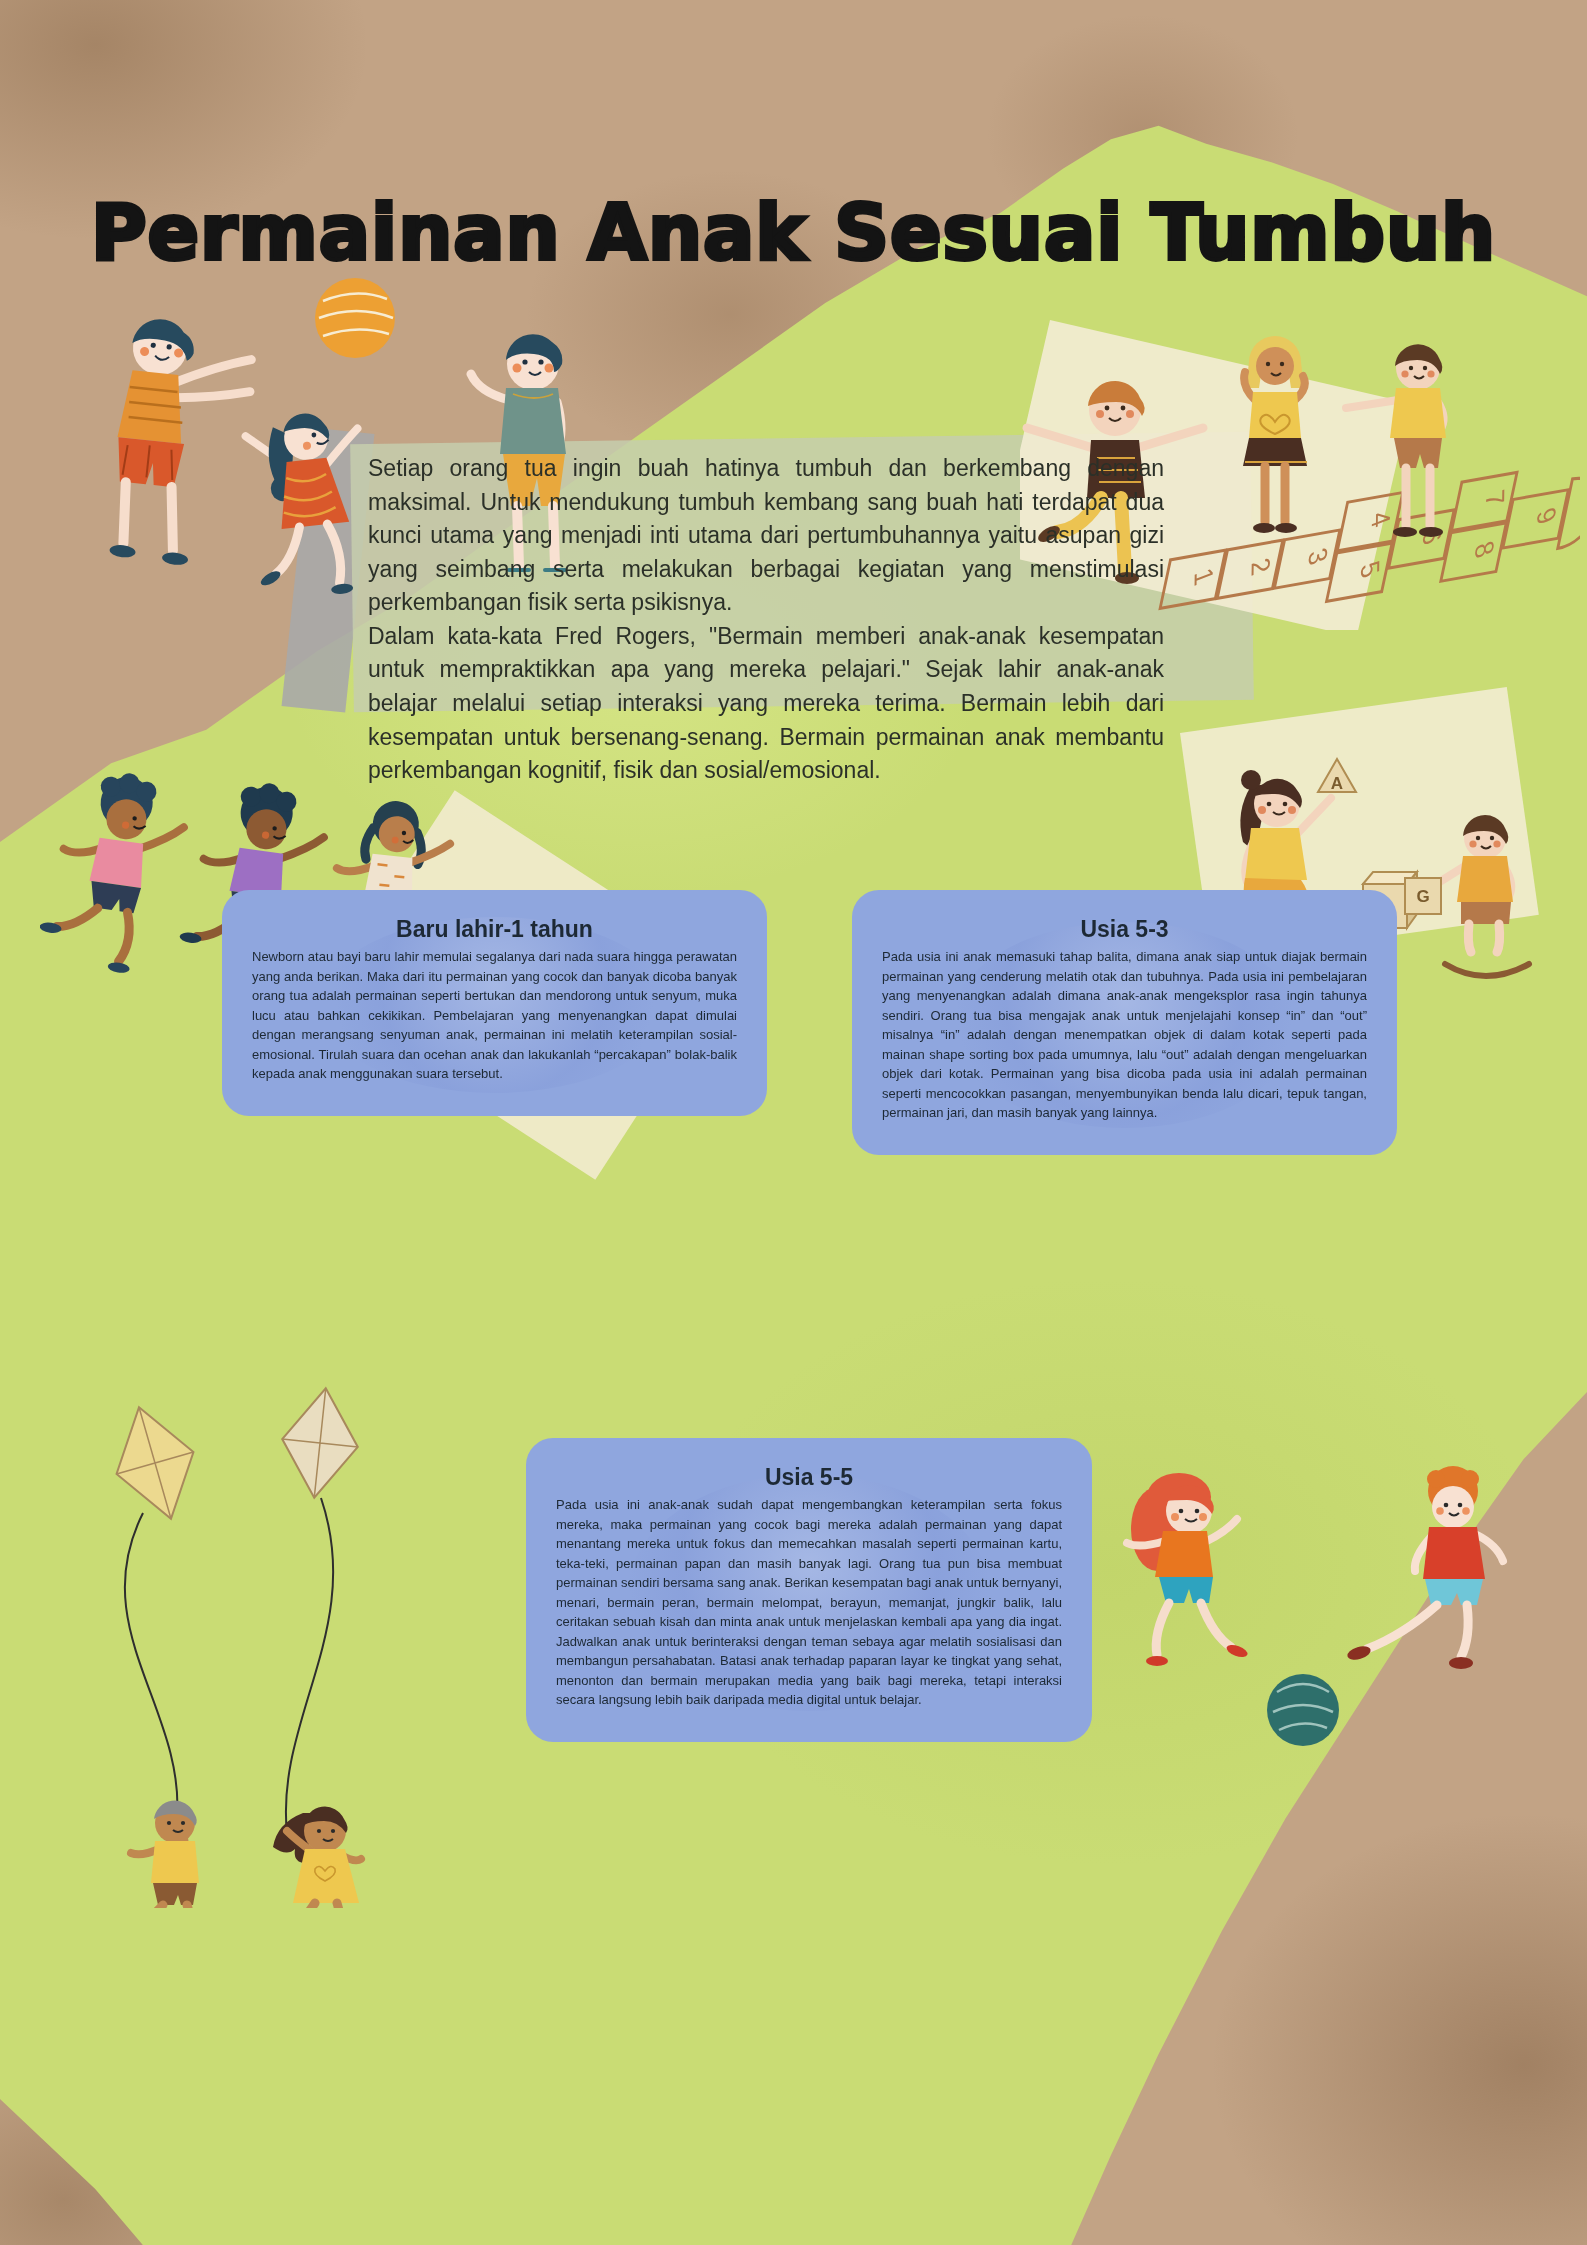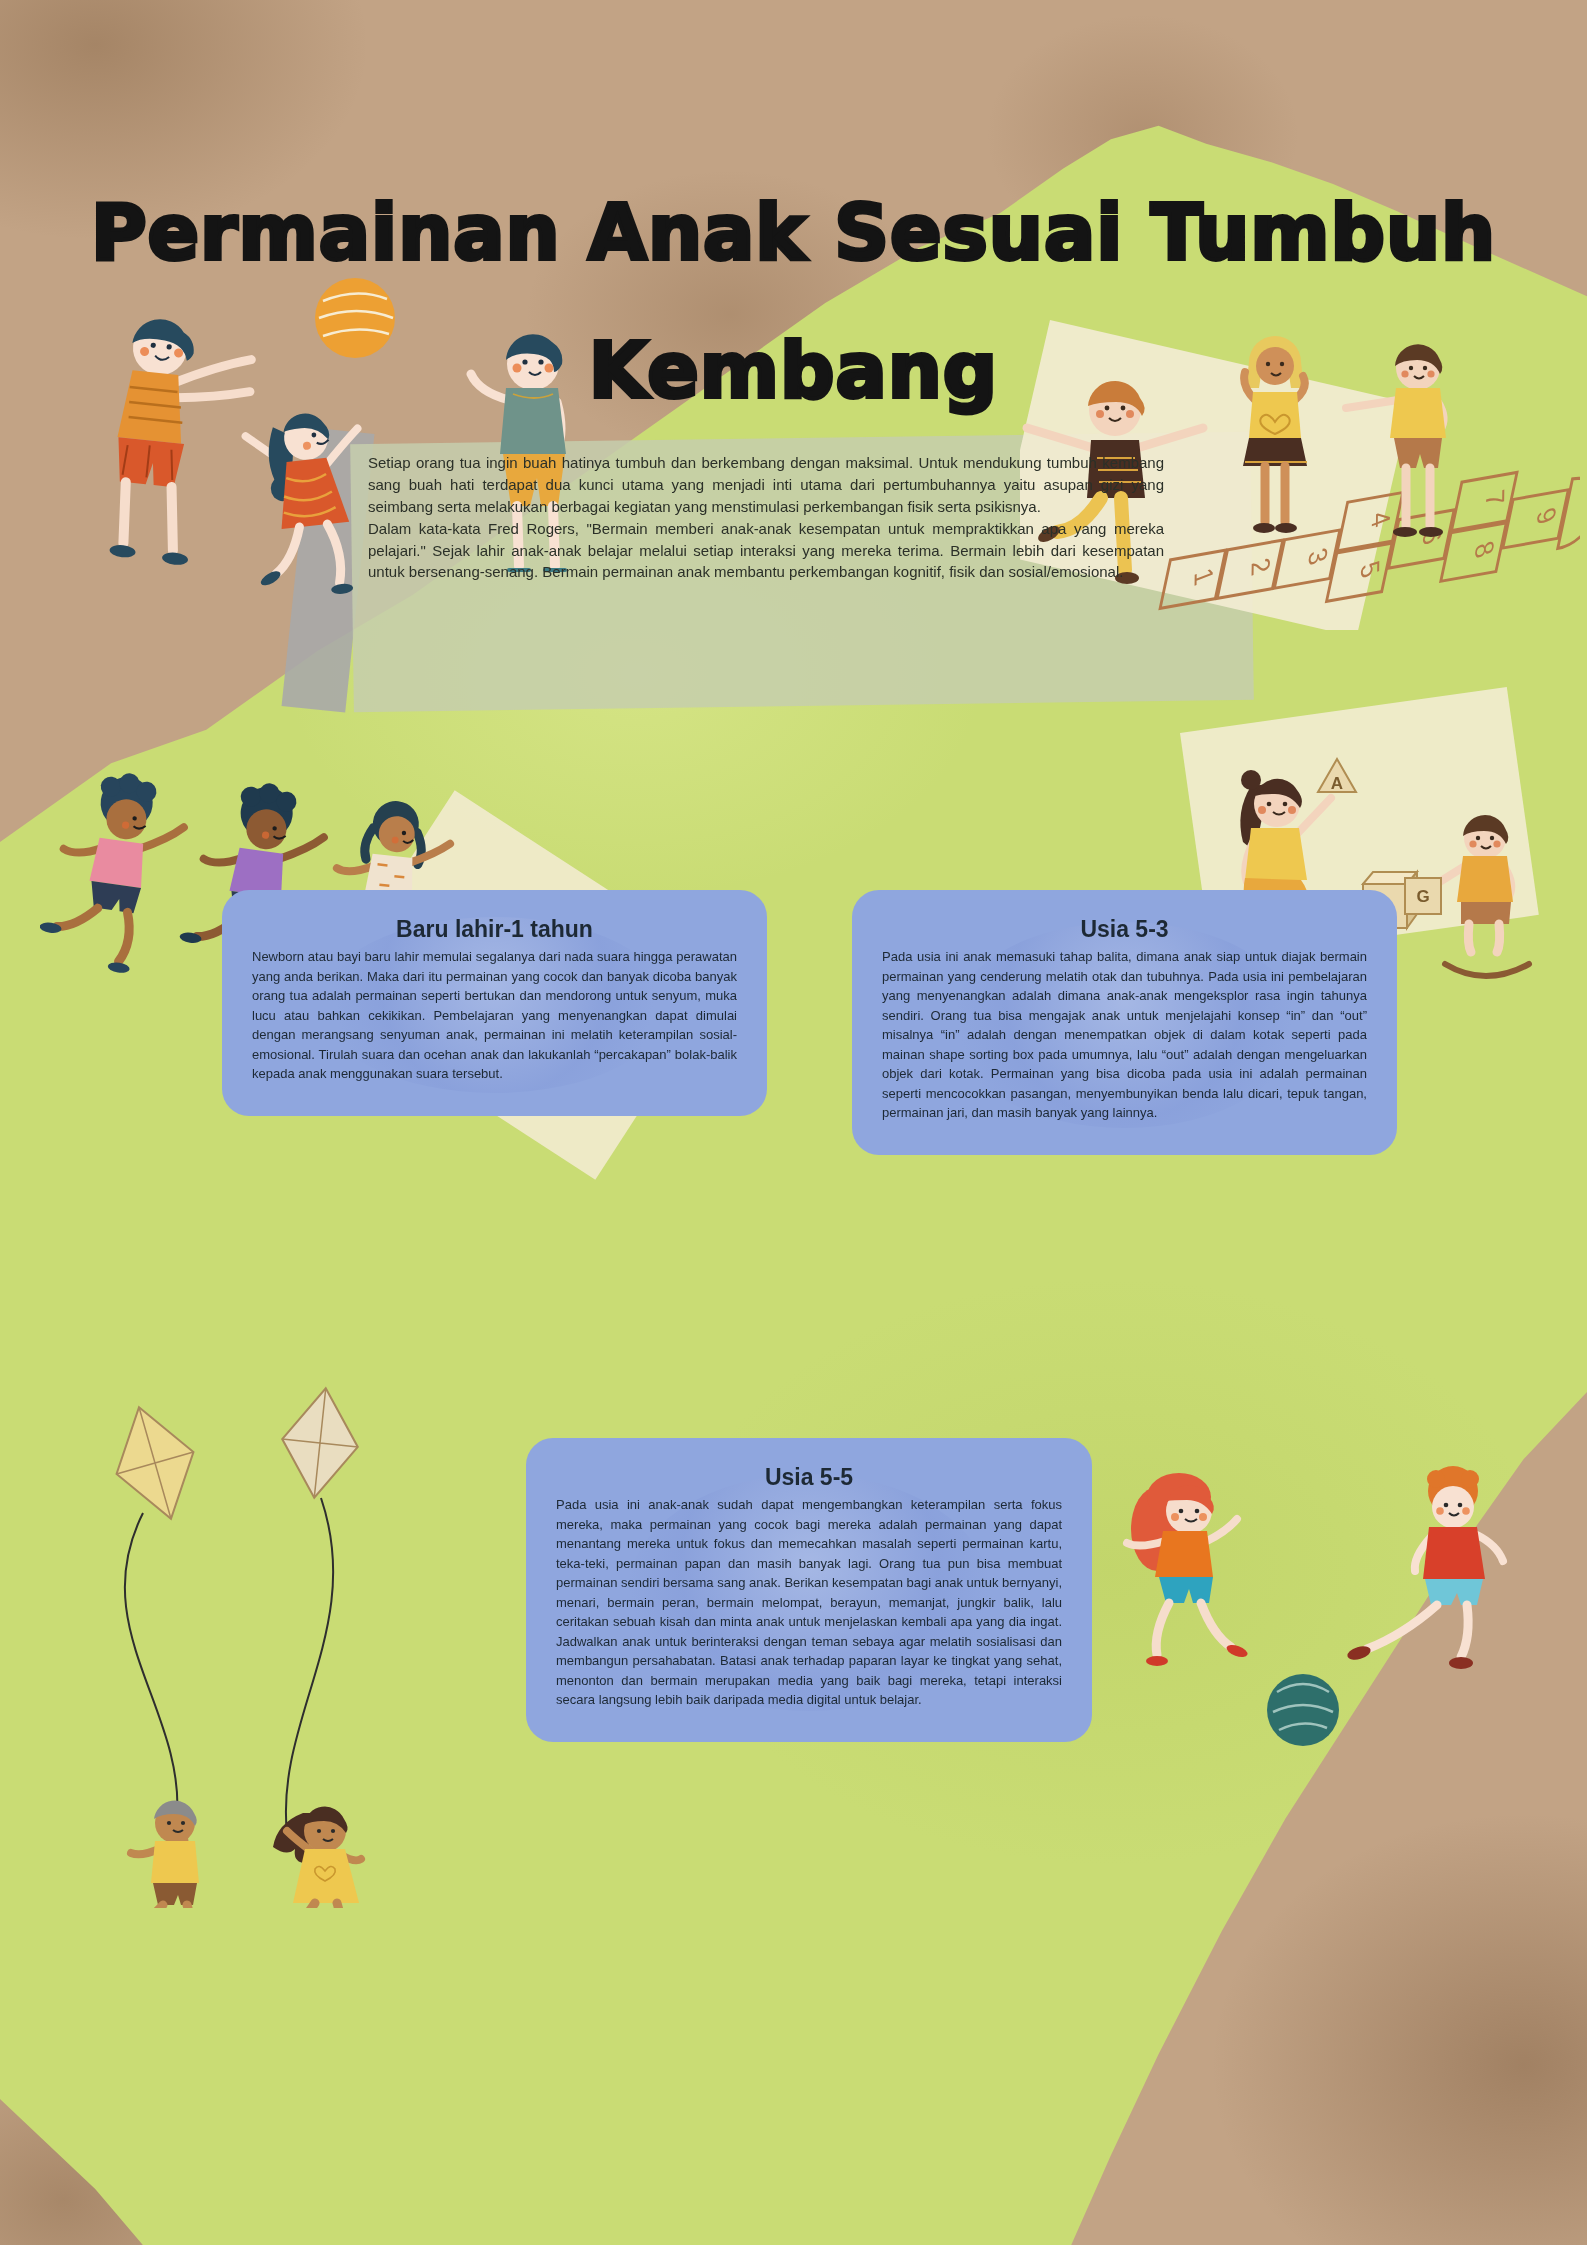--- a/index.html
+++ b/index.html
@@ -23,21 +23,21 @@
           73% 91.5%,70% 96%,67.5% 100%,9% 100%,6% 97.5%,3% 95.5%,0% 93.5%);}
   .title{position:absolute;left:0;right:0;top:164px;z-index:4;text-align:center;
         font-family:"DejaVu Sans",sans-serif;font-weight:900;font-size:76px;line-height:1.82;
         color:#141414;letter-spacing:1px;-webkit-text-stroke:4px #141414;}
   .sheet{position:absolute;background:#f2ecd2;opacity:.88;z-index:2;}
   .gray-board{position:absolute;left:296px;top:430px;width:64px;height:280px;background:#a9a9a9;
         transform:rotate(6deg);z-index:2;opacity:.9;}
   .intro-sheet{position:absolute;left:352px;top:438px;width:900px;height:268px;z-index:2;
         background:rgba(197,206,173,.85);transform:rotate(-0.8deg);}
   .intro-text{position:absolute;left:368px;top:452px;width:796px;z-index:4;
-        font-size:15px;line-height:1.46;text-align:justify;color:#2b3028;}
+        font-size:23px;line-height:1.46;text-align:justify;color:#2b3028;}
   .intro-text p{margin:0;}
   .illu{position:absolute;z-index:3;}
   .card{position:absolute;z-index:4;background:#8fa6de;border-radius:27px;
         padding:26px 30px 32px;box-sizing:border-box;color:#1d2935;overflow:hidden;}
   .card .wm{position:absolute;left:18%;top:12%;right:18%;bottom:10%;border-radius:50%;
         background:radial-gradient(circle at 50% 38%, rgba(255,255,255,.20), rgba(128,150,214,.30) 55%, transparent 78%);
         pointer-events:none;}
   .card h3{position:relative;margin:0 0 4px;font-size:23px;text-align:center;font-weight:700;}
   .card p{position:relative;margin:0;font-size:13px;line-height:1.5;text-align:justify;}
   #card1{left:222px;top:890px;width:545px;}
@@ -52,21 +52,20 @@
 
 <div class="page">
   <div class="green-shape"></div>
 
   <div class="gray-board"></div>
   <div class="intro-sheet"></div>
   <div class="sheet" style="left:360px;top:860px;width:330px;height:250px;transform:rotate(33deg);"></div>
 
   <div class="title">
     <div>Permainan Anak Sesuai Tumbuh</div>
-    <div>Kembang</div>
   </div>
 
   <div class="intro-text">
     <p>Setiap orang tua ingin buah hatinya tumbuh dan berkembang dengan maksimal. Untuk mendukung tumbuh kembang sang buah hati terdapat dua kunci utama yang menjadi inti utama dari pertumbuhannya yaitu asupan gizi yang seimbang serta melakukan berbagai kegiatan yang menstimulasi perkembangan fisik serta psikisnya.</p>
     <p>Dalam kata-kata Fred Rogers, "Bermain memberi anak-anak kesempatan untuk mempraktikkan apa yang mereka pelajari." Sejak lahir anak-anak belajar melalui setiap interaksi yang mereka terima. Bermain lebih dari kesempatan untuk bersenang-senang. Bermain permainan anak membantu perkembangan kognitif, fisik dan sosial/emosional.</p>
   </div>
 
   <svg class="illu" style="left:55px;top:256px;" width="570" height="360" viewBox="0 0 570 360">
     <g>
       <circle cx="300" cy="62" r="40" fill="#eda033"></circle>

